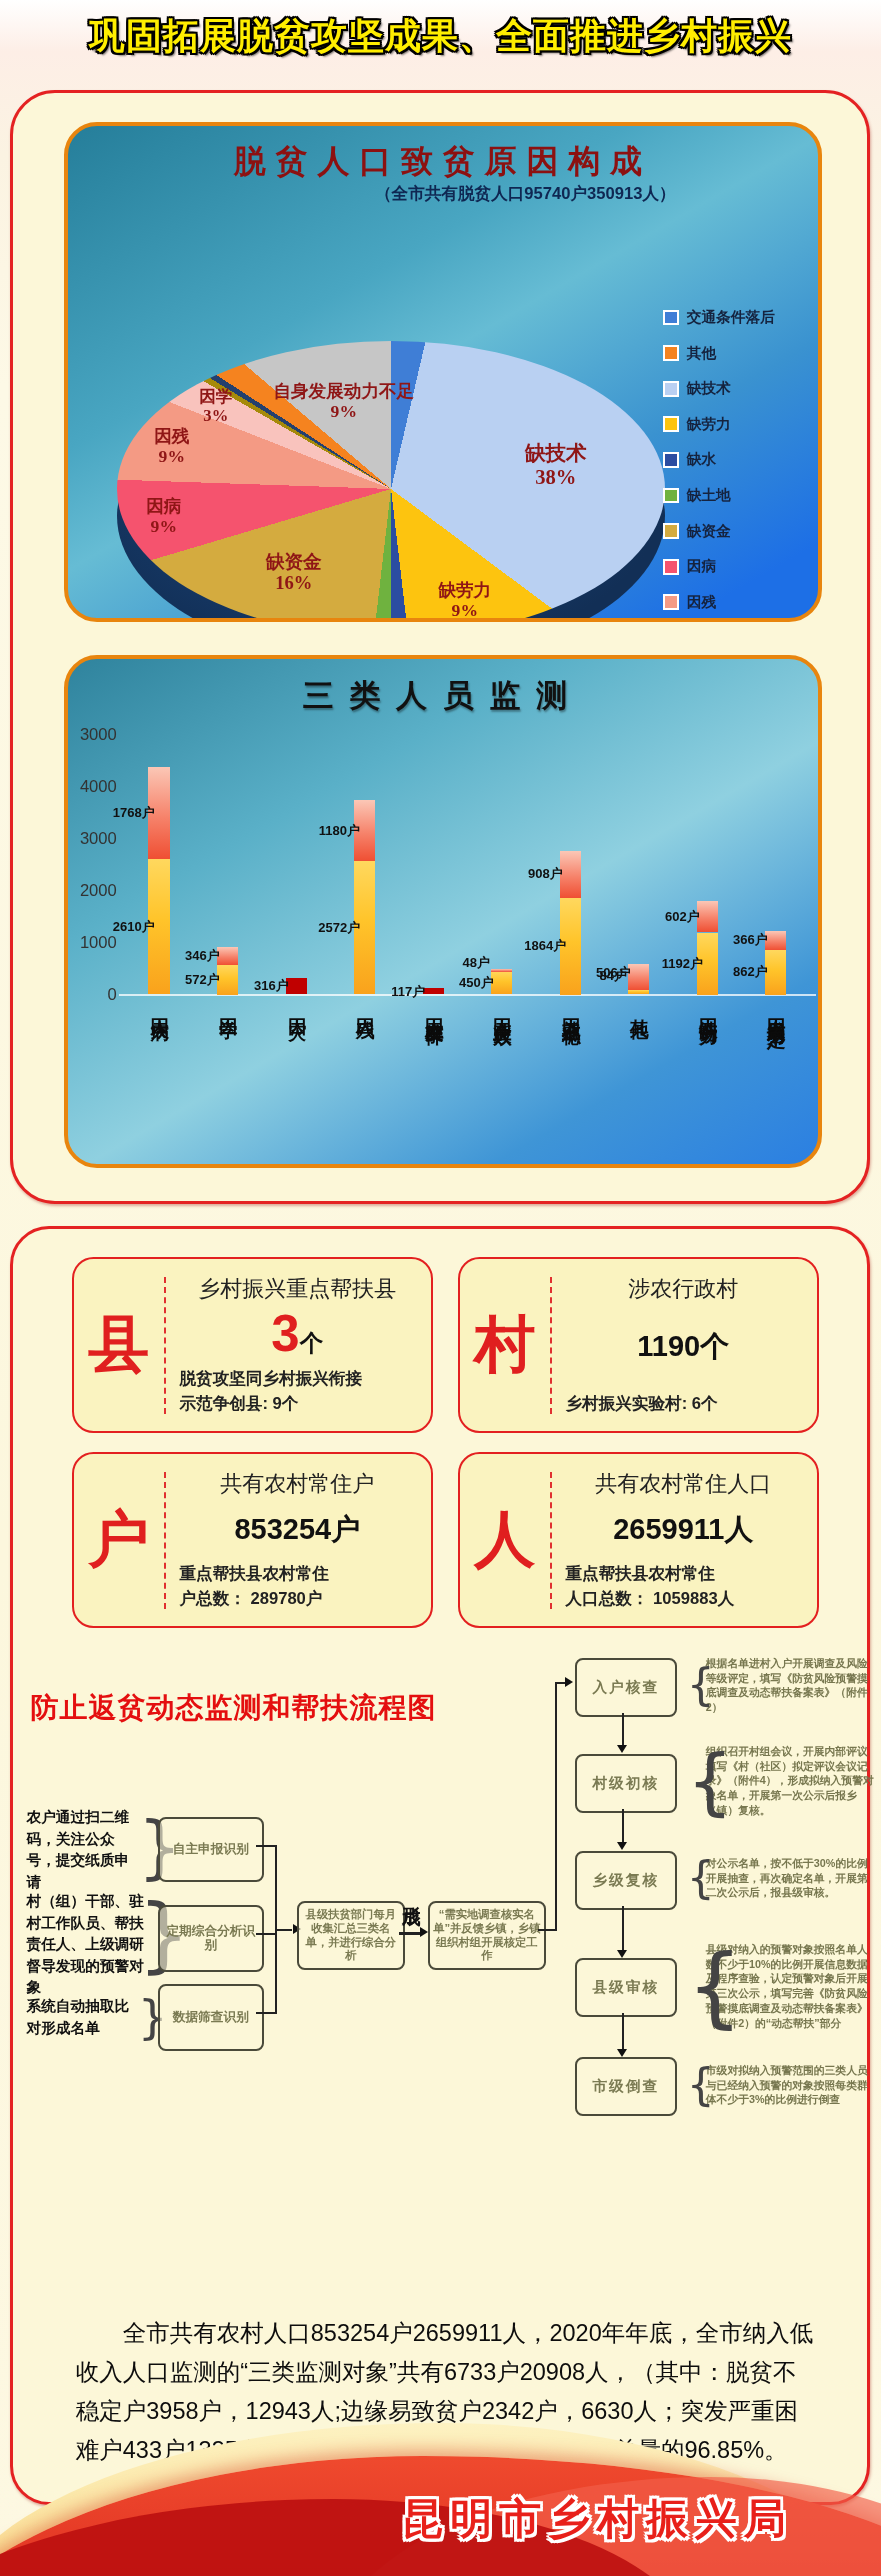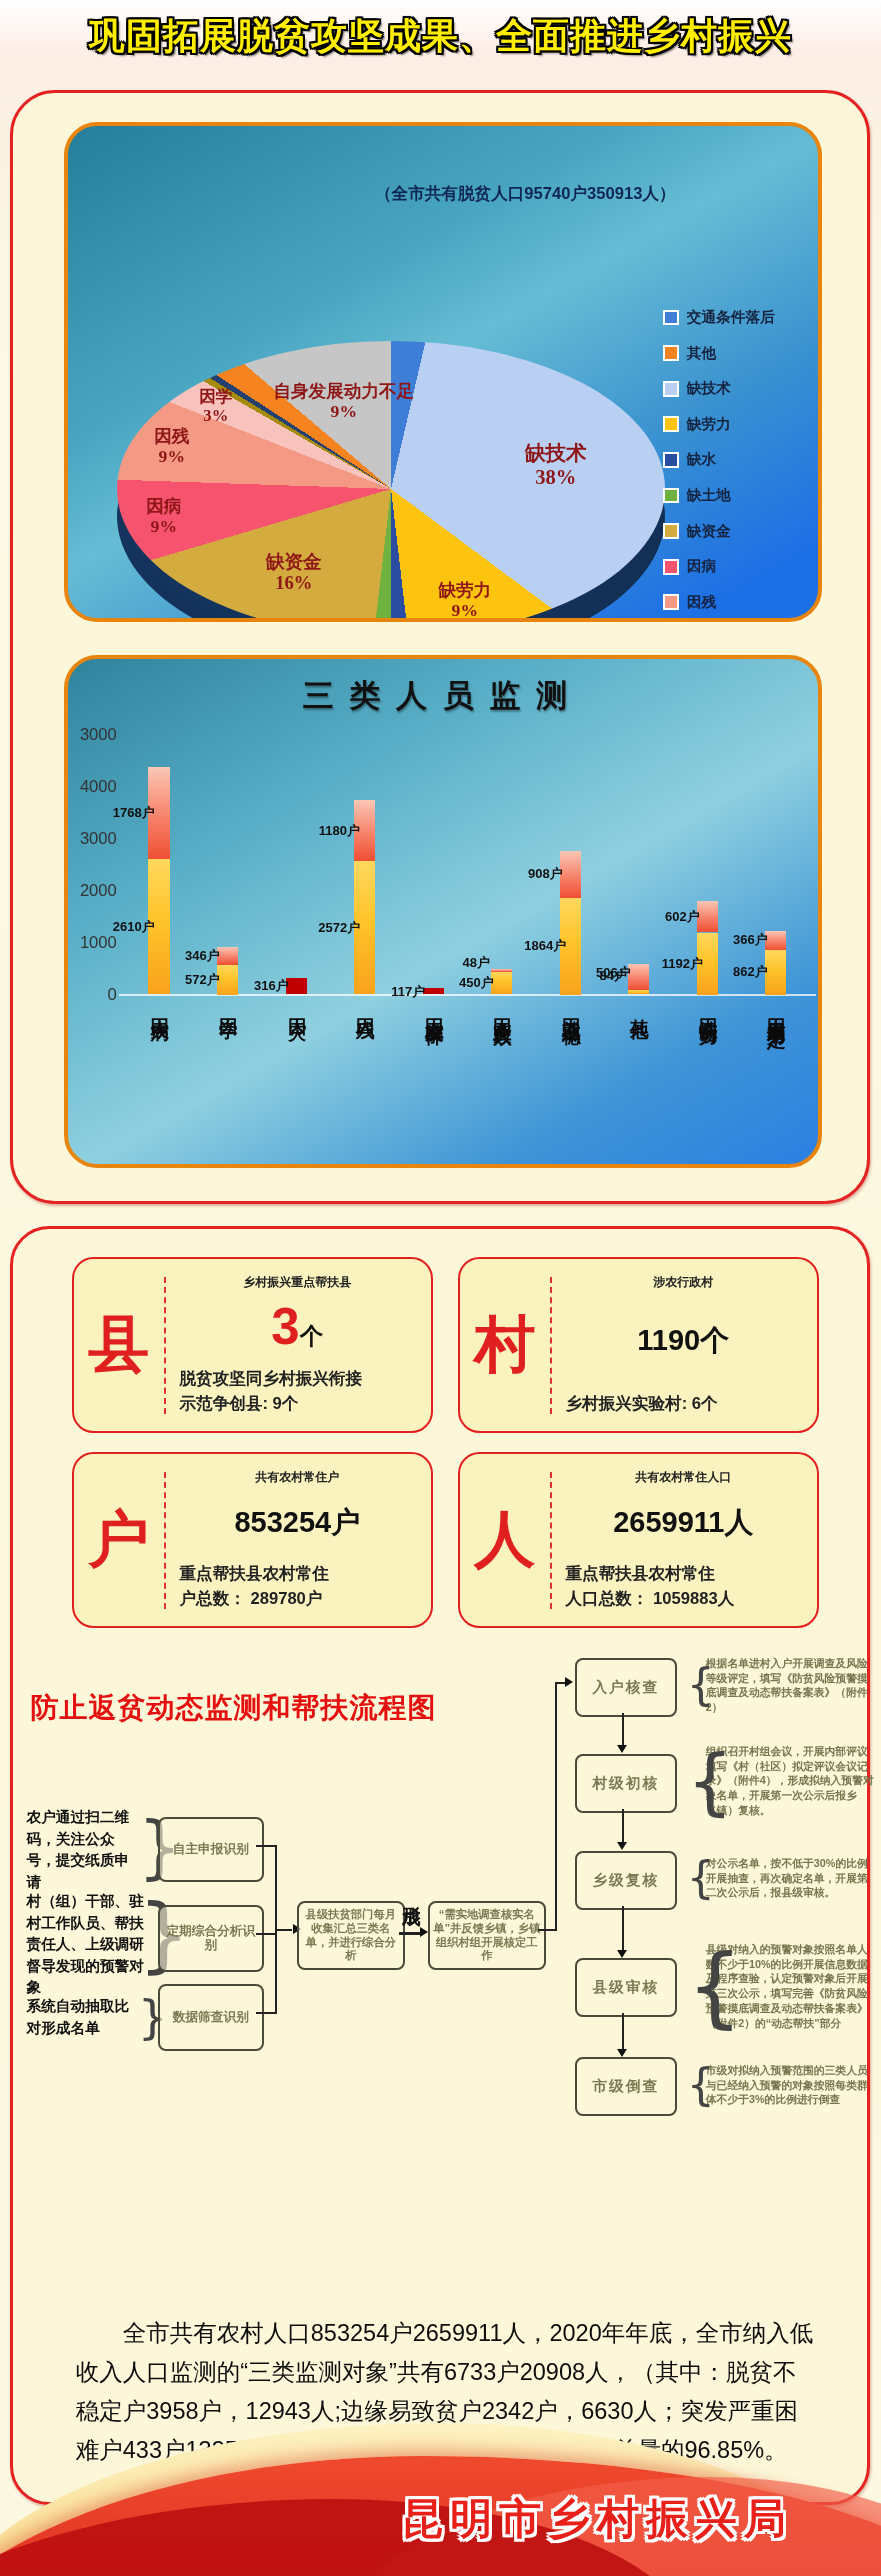--- a/index.html
+++ b/index.html
@@ -49,21 +49,21 @@
   .baseline{position:absolute;height:2px;background:rgba(255,255,255,.75);}
   .cat-label{position:absolute;width:27.4px;writing-mode:vertical-rl;text-orientation:upright;font-size:18.6px;font-weight:bold;color:#0b0b0b;letter-spacing:2px;}
   .bar-legend{position:absolute;left:0;bottom:11.7px;width:100%;display:flex;justify-content:center;gap:45px;}
   .bar-legend .legend-label{color:#4a3520;font-size:16.6px;}
   .bar-legend .legend-sq{border:2px solid #fff;}
   
   .stat-card{position:absolute;width:357px;height:172px;background:#faf3c0;border:2.9px solid #e32020;border-radius:21.5px;display:flex;align-items:center;}
   .big-char{flex:0 0 90px;text-align:center;font-size:61px;font-weight:bold;color:#e01f1f;font-family:"Liberation Serif","DejaVu Serif",serif;}
   .card-divider{flex:0 0 0;height:137px;border-left:2px dashed #e03030;}
   .card-content{flex:1;padding:9.8px 15.7px 9.8px 13.7px;display:flex;flex-direction:column;justify-content:space-between;height:143px;}
-  .card-header{font-size:12px;font-weight:bold;color:#222;text-align:center;}
+  .card-header{font-size:22px;font-weight:normal;color:#222;text-align:center;}
   .card-value{text-align:center;font-weight:bold;color:#111;}
   .card-value .v-main{font-size:29px;}
   .card-value .v-accent{font-size:51px;color:#e01f1f;line-height:.9;}
   .card-value .v-suffix{font-size:23.5px;}
   .card-sub{font-size:16.6px;font-weight:bold;color:#222;line-height:25.5px;white-space:pre-line;}
   
   .flow-title{position:absolute;left:17.6px;top:460px;font-size:28px;font-weight:bold;color:#e40f0f;letter-spacing:1px;}
   .flow-src{position:absolute;font-size:14.7px;font-weight:bold;color:#111;line-height:21.5px;}
   .flow-brace{position:absolute;color:#444;font-weight:400;text-align:center;font-family:"DejaVu Sans",sans-serif;}
   .flow-box{position:absolute;border:2px solid #4a4a3a;border-radius:7.8px;color:#7a7a52;font-weight:bold;display:flex;align-items:center;justify-content:center;text-align:center;background:rgba(252,247,216,.6);}
@@ -89,20 +89,21 @@
   }
 </style>
 </head>
 <body>
 
 <div class="main-title">巩固拓展脱贫攻坚成果、全面推进乡村振兴</div>
 
 <div id="panel1" class="red-panel">
 
   <div id="pie-panel" class="chart-panel">
+    <div class="pie-title">脱贫人口致贫原因构成</div>
     <div class="pie-subtitle">（全市共有脱贫人口95740户350913人）</div>
     <div id="pie-area">
       <div class="pie-wrap">
         <div class="pie-depth"></div>
         <div class="pie-disk" id="pie-disk" style="background: conic-gradient(rgb(63, 126, 214) 0deg, rgb(63, 126, 214) 7.2deg, rgb(185, 208, 242) 7.2deg, rgb(185, 208, 242) 144deg, rgb(253, 196, 15) 144deg, rgb(253, 196, 15) 176.4deg, rgb(43, 77, 161) 176.4deg, rgb(43, 77, 161) 180deg, rgb(111, 178, 63) 180deg, rgb(111, 178, 63) 183.6deg, rgb(212, 171, 63) 183.6deg, rgb(212, 171, 63) 241.2deg, rgb(245, 83, 110) 241.2deg, rgb(245, 83, 110) 273.6deg, rgb(244, 154, 132) 273.6deg, rgb(244, 154, 132) 306deg, rgb(249, 195, 189) 306deg, rgb(249, 195, 189) 316.8deg, rgb(166, 138, 10) 316.8deg, rgb(166, 138, 10) 318.6deg, rgb(36, 64, 110) 318.6deg, rgb(36, 64, 110) 320.4deg, rgb(245, 131, 31) 320.4deg, rgb(245, 131, 31) 327.6deg, rgb(198, 198, 198) 327.6deg, rgb(198, 198, 198) 360deg);"></div>
       </div>
       <div id="pie-labels">
           <div class="pie-label" style="font-size: 20.6px; max-width: 166px; left: 488px; top: 256px;">
             <div>缺技术</div>
             <div>38%</div>

